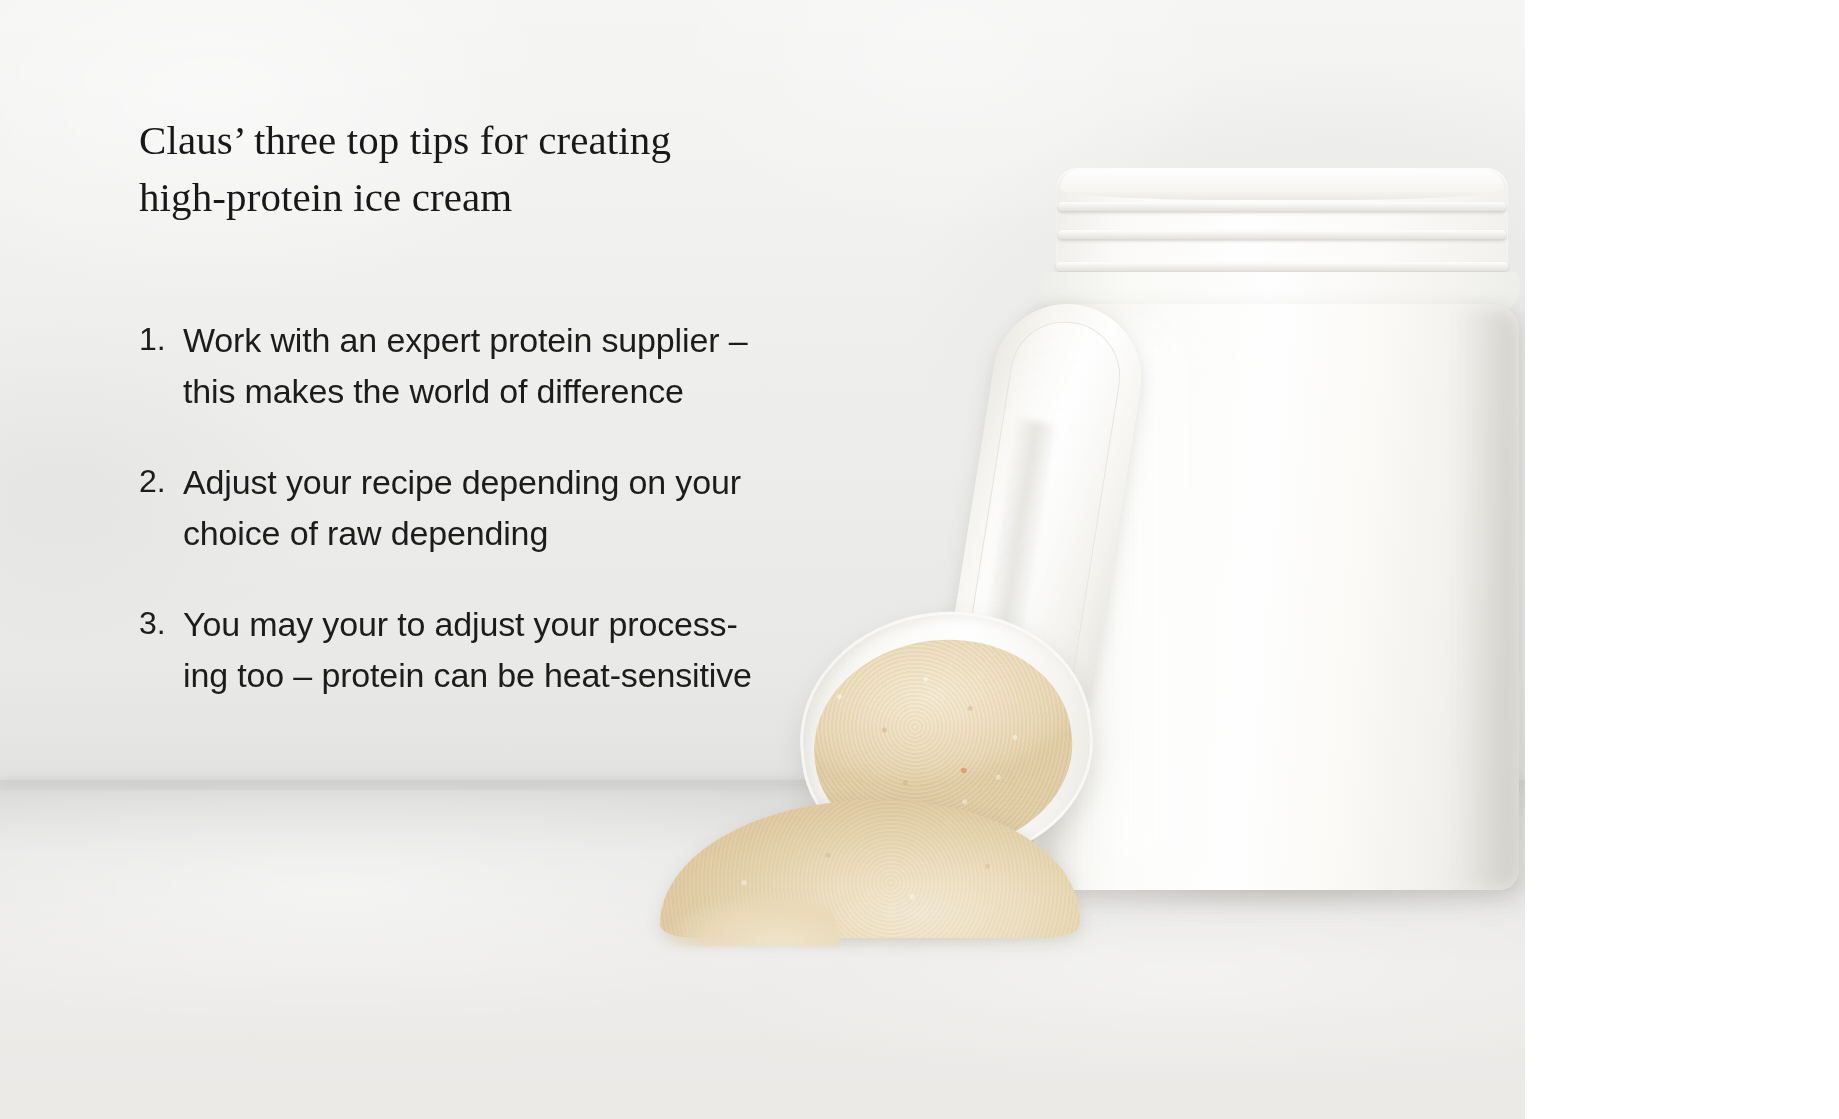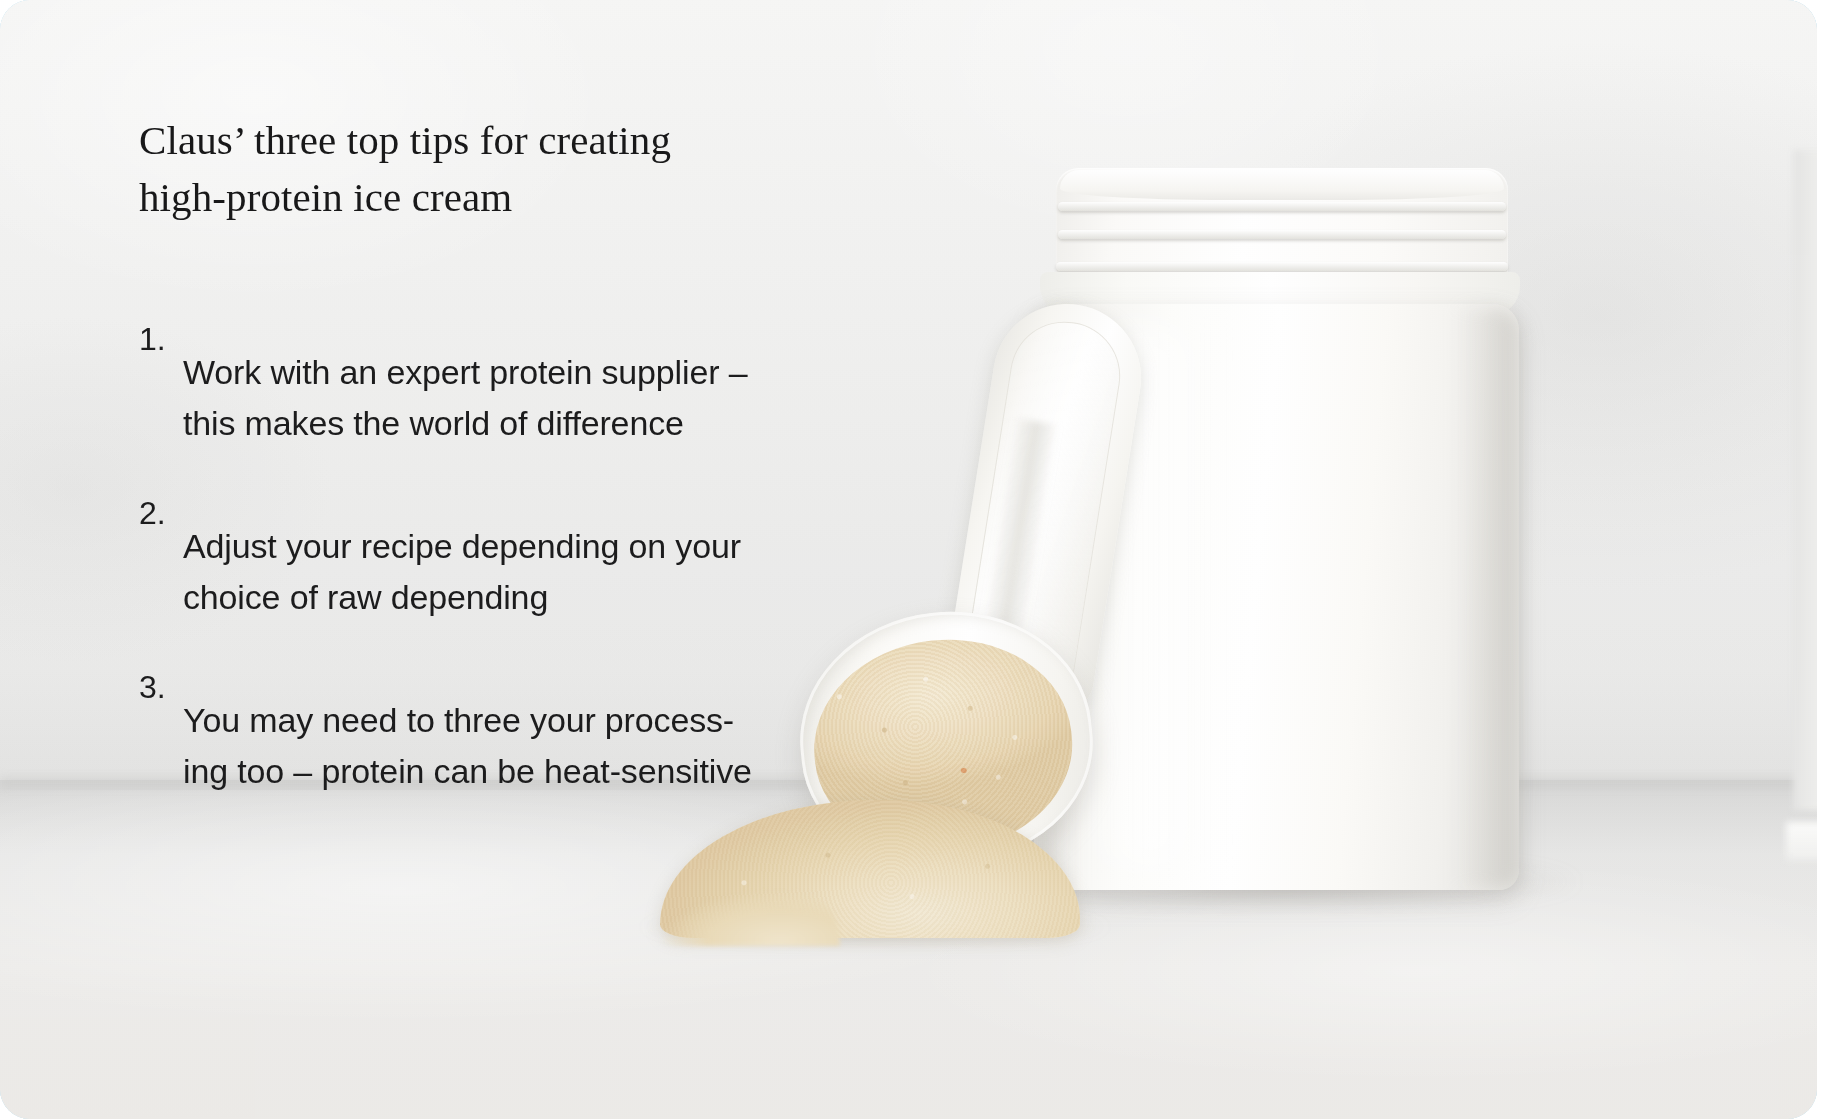--- a/index.html
+++ b/index.html
@@ -2,26 +2,25 @@
 <html><head>
 <meta charset="utf-8">
 <style>
   html, body {
     margin: 0;
     padding: 0;
     background: #ffffff;
   }
   #slide {
     position: relative;
-    width: 1817px;
+    width: 1525px;
     height: 1119px;
     overflow: hidden;
     font-family: "Liberation Sans", sans-serif;
     background: #7dd3fc;
-    border-radius: 30px;
   }
 
   
   .bg-base {
     position: absolute;
     inset: 0;
     background:
       radial-gradient(ellipse 1100px 700px at 30% 22%, #f2f2f1 0%, #ececeb 45%, #e4e4e3 100%);
   }
   .bg-wall {
@@ -320,21 +319,20 @@
   }
   .tip-text {
     flex: 1 1 auto;
     font-family: "Liberation Sans", sans-serif;
     font-size: 34px;
     line-height: 1.50;
     color: #1c1c1d;
     font-weight: 400;
     white-space: pre-line;
     letter-spacing: -0.15px;
-    margin-top: 32px;
   }
 </style>
 </head>
 <body>
 
 <div id="slide">
 
   <div class="bg-base"></div>
   <div class="bg-wall"></div>
   <div class="bg-wall-mottle"></div>
@@ -384,20 +382,20 @@
         <span class="tip-text">Work with an expert protein supplier –
 this makes the world of difference</span>
       </li>
       <li class="tip-row">
         <span class="tip-num">2.</span>
         <span class="tip-text"> Adjust your recipe depending on your
 choice of raw depending</span>
       </li>
       <li class="tip-row">
         <span class="tip-num">3.</span>
-        <span class="tip-text">You may need to three your process-
+        <span class="tip-text">You may your to adjust your process-
 ing too – protein can be heat-sensitive</span>
       </li>
     </ol>
   </div>
 
   <div class="bg-grain"></div>
 </div>
 
 </body></html>

